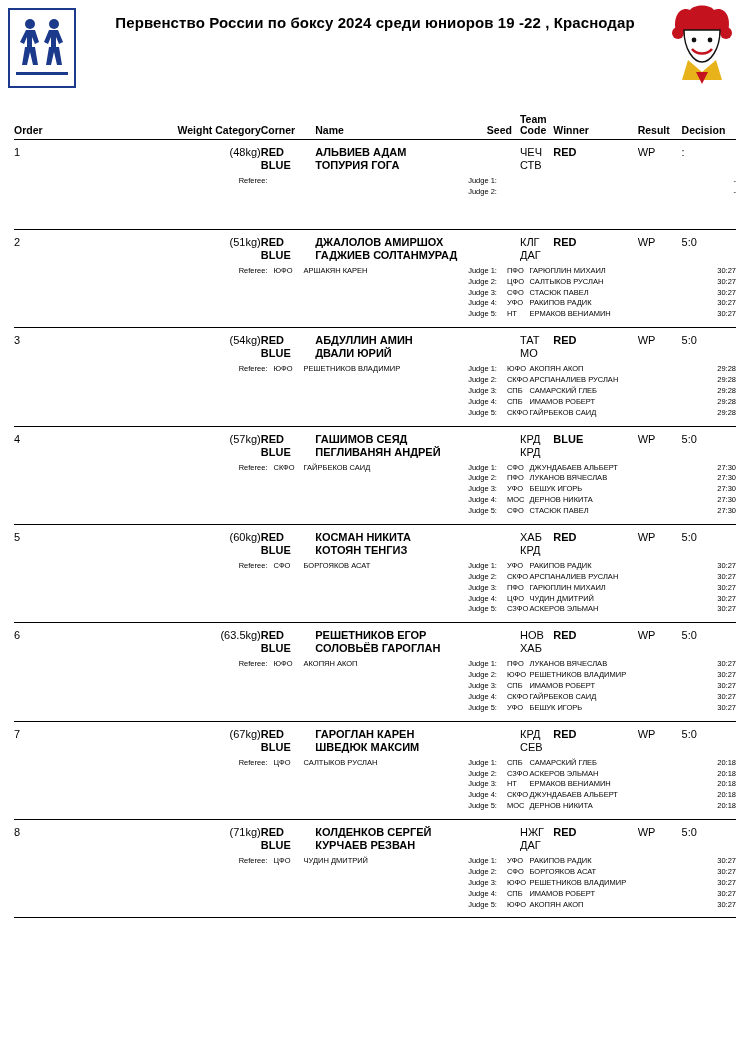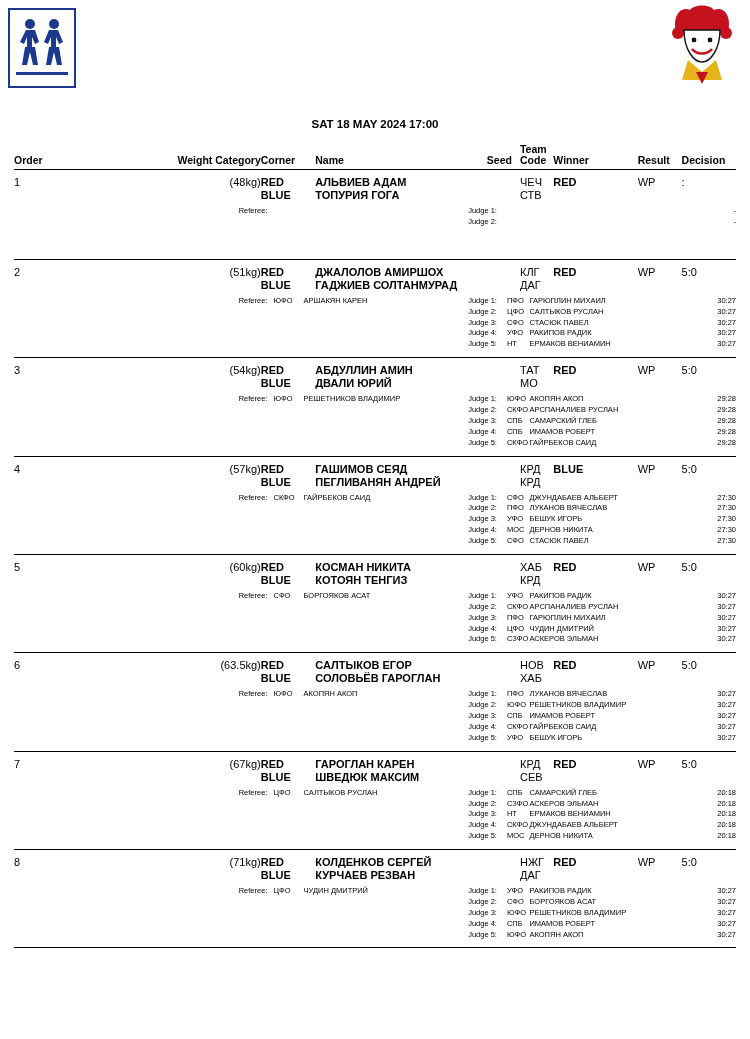--- a/index.html
+++ b/index.html
@@ -111,24 +111,24 @@
         <path d="M18 28 C18 48 28 60 36 60 C44 60 54 48 54 28 Z" fill="#fff" stroke="#111" stroke-width="1.4"></path>
         <circle cx="28" cy="38" r="2.4" fill="#111"></circle>
         <circle cx="44" cy="38" r="2.4" fill="#111"></circle>
         <path d="M26 47 C31 53 41 53 46 47" stroke="#c4121f" stroke-width="2.6" fill="none"></path>
         <path d="M22 58 L36 70 L50 58 L56 78 L16 78 Z" fill="#e8b21a"></path>
         <path d="M30 70 L36 82 L42 70" fill="#c4121f"></path>
       </svg>
     </div>
 
     <div class="title-block">
+      <div class="title-main">Первенство России по боксу 2024 среди юниоров 19 -22 , Краснодар</div>
     </div>
   </div>
 
-  <div class="date-line">SAT 18 MAY 2024  17:00</div>
 
   <div class="tbl">
 
     <div class="col-head">
       <div class="cell c-order">Order</div>
       <div class="cell c-bout">Bout</div>
       <div class="cell c-weight">Weight Category</div>
       <div class="cell c-corner">Corner</div>
       <div class="cell c-name">Name</div>
       <div class="cell c-seed">Seed</div>
@@ -487,21 +487,21 @@
         </div>
       </div>
     </div>
 
     <div class="bout">
       <div class="row main">
         <div class="cell c-order">6</div>
         <div class="cell c-bout">283</div>
         <div class="cell c-weight">(63.5kg)</div>
         <div class="cell c-corner corner-red">RED</div>
-        <div class="cell c-name nm">САЛТЫКОВ ЕГОР</div>
+        <div class="cell c-name nm">РЕШЕТНИКОВ ЕГОР</div>
         <div class="cell c-seed"></div>
         <div class="cell c-team">НОВ</div>
         <div class="cell c-winner winner">RED</div>
         <div class="cell c-result">WP</div>
         <div class="cell c-dec">5:0</div>
       </div>
       <div class="row main r2">
         <div class="cell c-order"></div>
         <div class="cell c-bout"></div>
         <div class="cell c-weight"></div>

